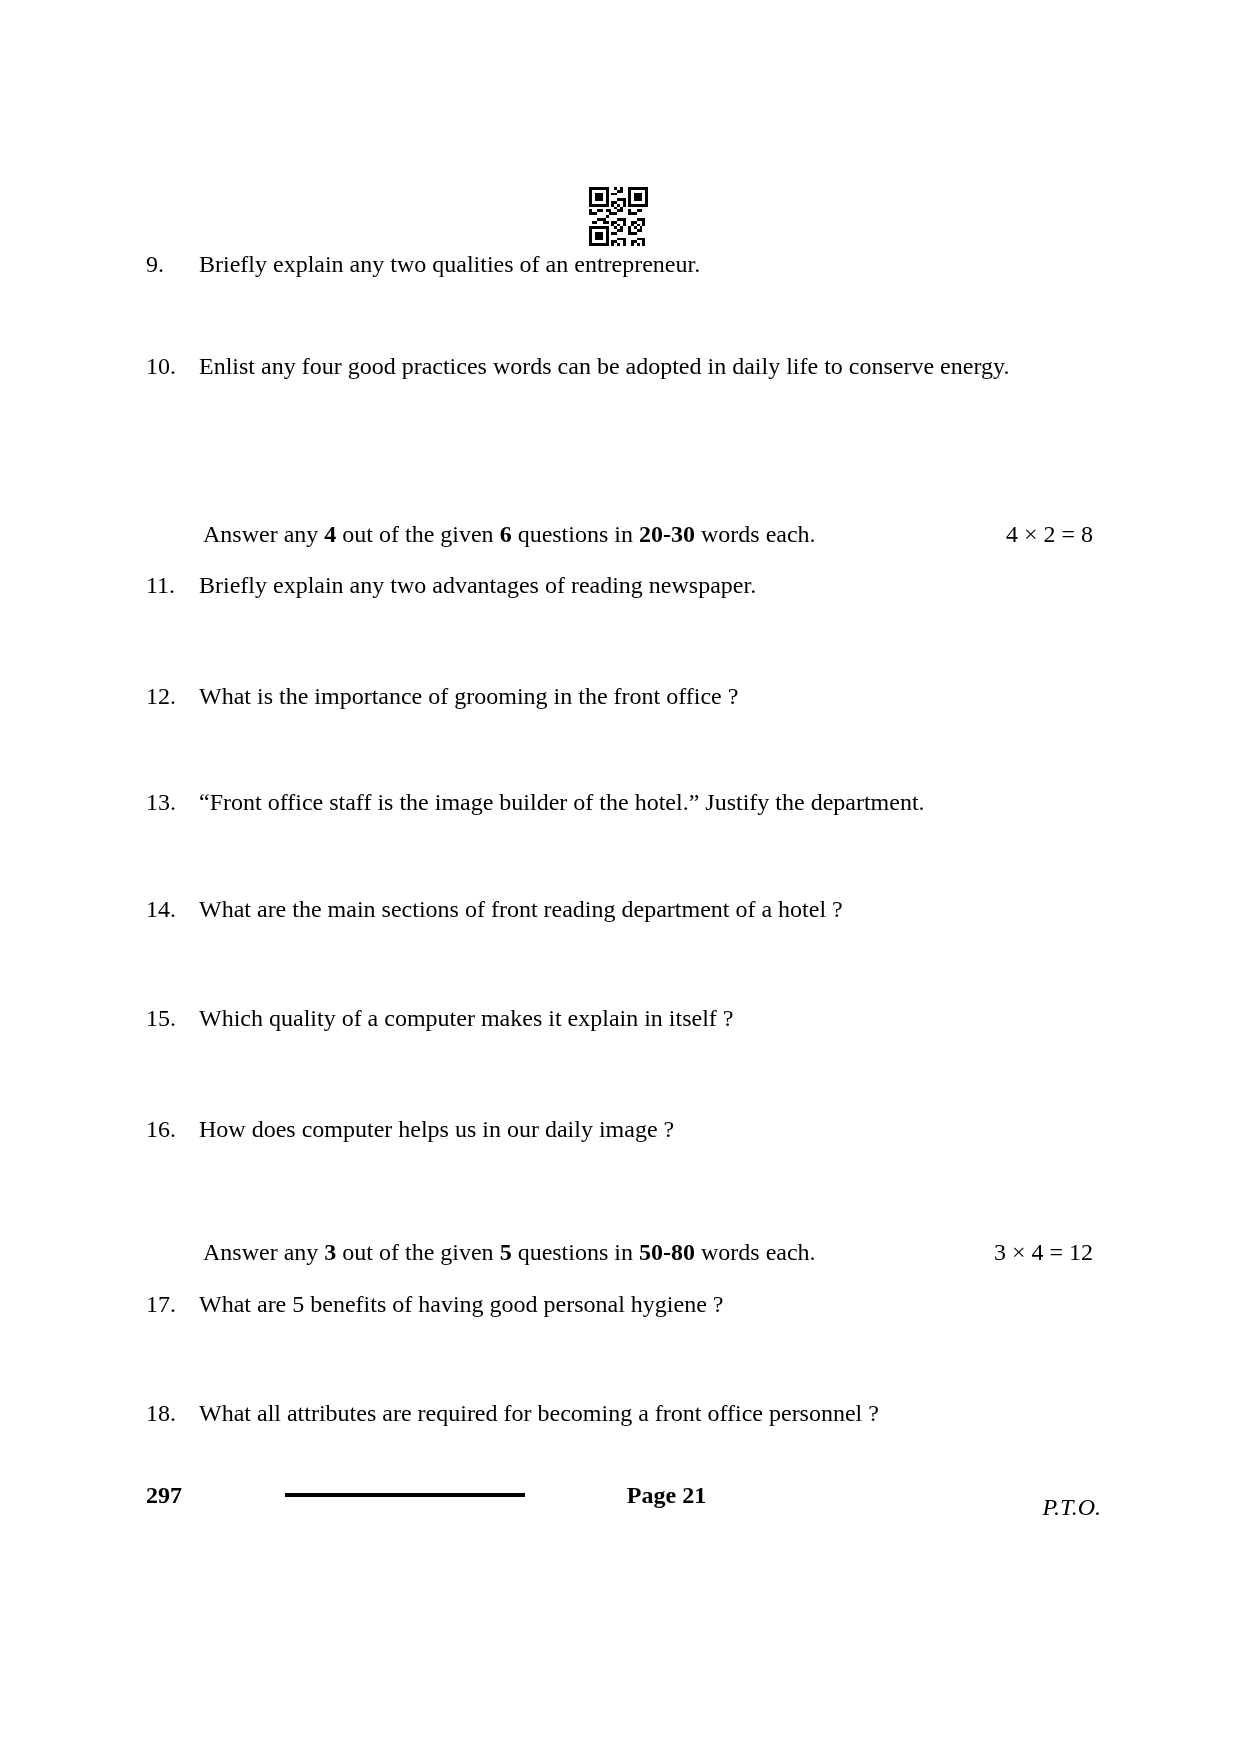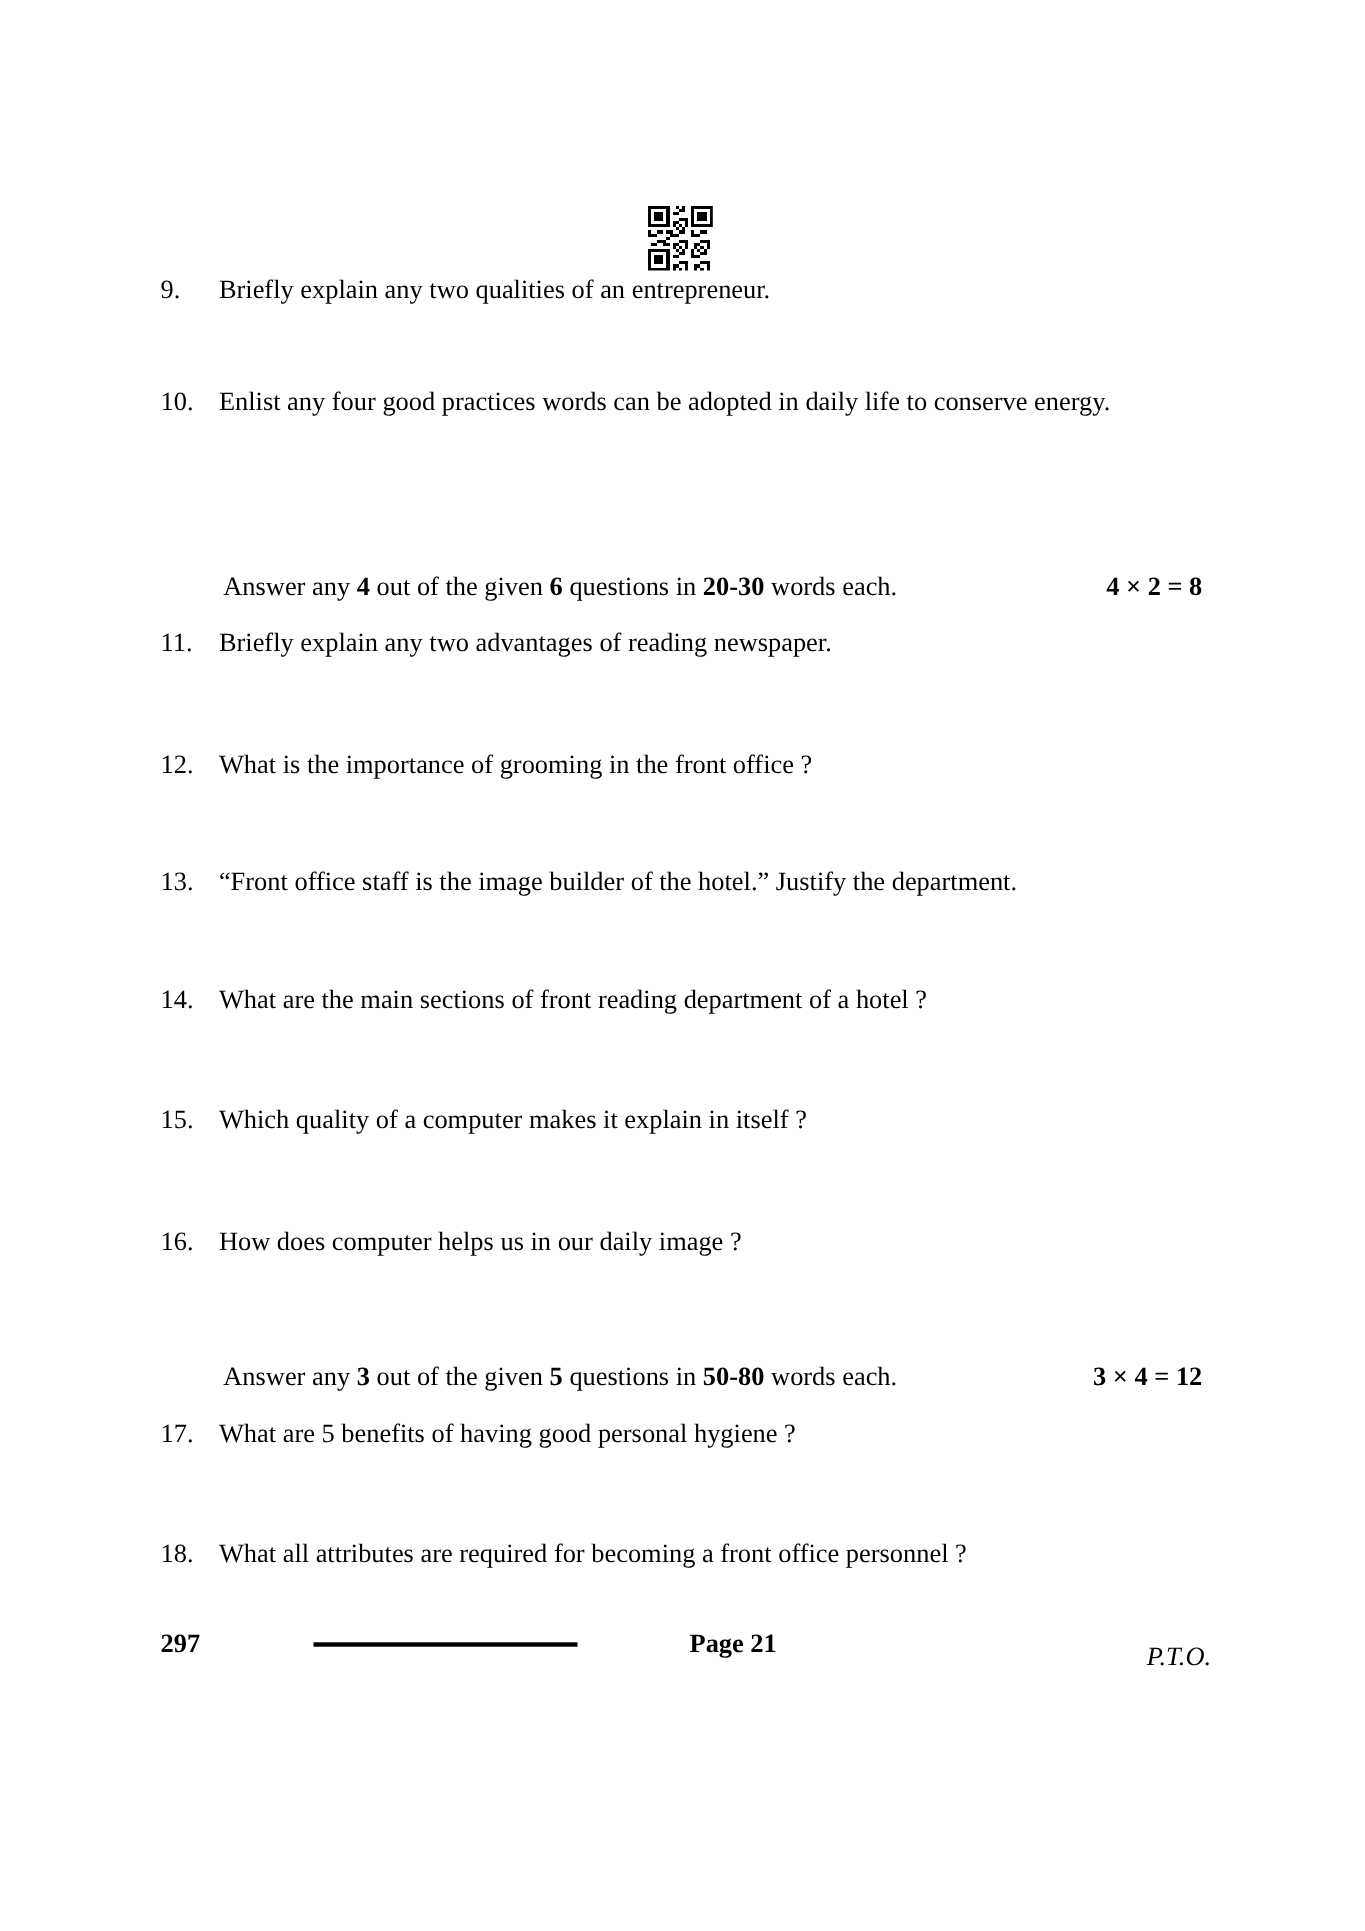--- a/index.html
+++ b/index.html
@@ -18,21 +18,21 @@
   }
   .row{
     position:absolute;left:0;width:100%;
     font-size:24px;line-height:46px;
   }
   .q-num{position:absolute;left:146px;top:0;}
   .q-text{position:absolute;left:199px;top:0;width:960px;}
   .nowrap{white-space:nowrap;}
   .two-line{width:858px;white-space:normal;}
   .instr-text{position:absolute;left:203px;top:0;white-space:nowrap;}
-  .marks{position:absolute;right:148px;top:0;font-weight:bold;white-space:nowrap;}
+  .marks{position:absolute;right:148px;top:0;font-weight:normal;white-space:nowrap;}
   .f-code{position:absolute;left:146px;top:0;font-weight:bold;text-align:right;}
   .f-line{position:absolute;left:285px;top:21px;width:240px;height:4px;background:#000;}
   .f-page{position:absolute;left:0;top:0;width:100%;text-align:center;font-weight:bold;padding-left:46px;}
   .f-pto{position:absolute;right:140px;top:12px;font-weight:normal;font-style:italic;}
   b{font-weight:bold;}
 </style>
 </head>
 <body>
 
 <div class="page">

